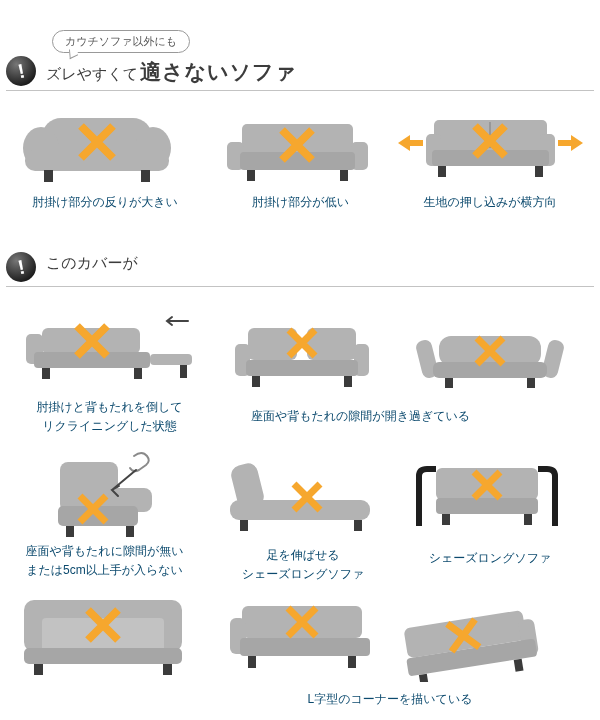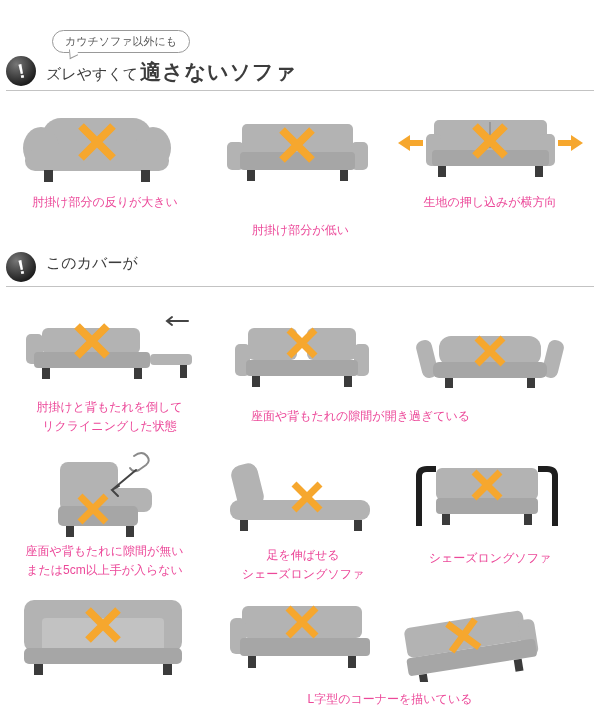--- a/index.html
+++ b/index.html
@@ -19,21 +19,21 @@
           display:flex; align-items:center; justify-content:center; }
   .warn span { transform:rotate(-12deg); display:block; }
 
   .heading { position:absolute; display:flex; align-items:baseline; gap:2px; white-space:nowrap; color:#3c3c3c; }
   .heading .sm { font-size:15px; }
   .heading .lg { font-size:21px; font-weight:bold; letter-spacing:1px; }
 
   .rule { position:absolute; left:6px; width:588px; height:1px; background:#c3c3c3; }
 
   .fig { position:absolute; }
-  .cap { position:absolute; font-size:12px; color:#ec4899; text-align:center; line-height:1.55; white-space:pre-line; }
+  .cap { position:absolute; font-size:12px; color:#0c4a6e; text-align:center; line-height:1.55; white-space:pre-line; }
 
   svg { display:block; }
   .sofa { fill:#b3b3b3; }
   .sofa2 { fill:#a6a6a6; }
   .soft { fill:#c2c2c2; }
   .leg { fill:#3b3b3b; }
   .seam { stroke:#989898; stroke-width:2; }
   .xm  { stroke:#f6a72e; stroke-width:8; fill:none; }
   .xm2 { stroke:#f6a72e; stroke-width:7; fill:none; }
   .arr { fill:#f6a72e; }
@@ -98,21 +98,21 @@
           <rect x="12" y="24" width="13" height="6"></rect>
       </g>
       <g class="arr">
         <polygon points="185,27 173,19 173,35"></polygon>
           <rect x="160" y="24" width="13" height="6"></rect>
       </g>
     </svg>
   </div>
 
   <div class="cap" style="left:10px; top:193px; width:190px;">肘掛け部分の反りが大きい</div>
-  <div class="cap" style="left:213px; top:193px; width:175px;margin-top:28px;">肘掛け部分が低い</div>
+  <div class="cap" style="left:213px; top:193px; width:175px;">肘掛け部分が低い</div>
   <div class="cap" style="left:395px; top:193px; width:190px;">生地の押し込みが横方向</div>
 
   <div class="warn" style="left:6px; top:252px;">
     <span>!</span>
   </div>
   <div class="heading" style="left:46px; top:254px;text-align:center;">
     <span class="sm">このカバーが</span>
   </div>
   <div class="rule" style="top:286px;"></div>
 

